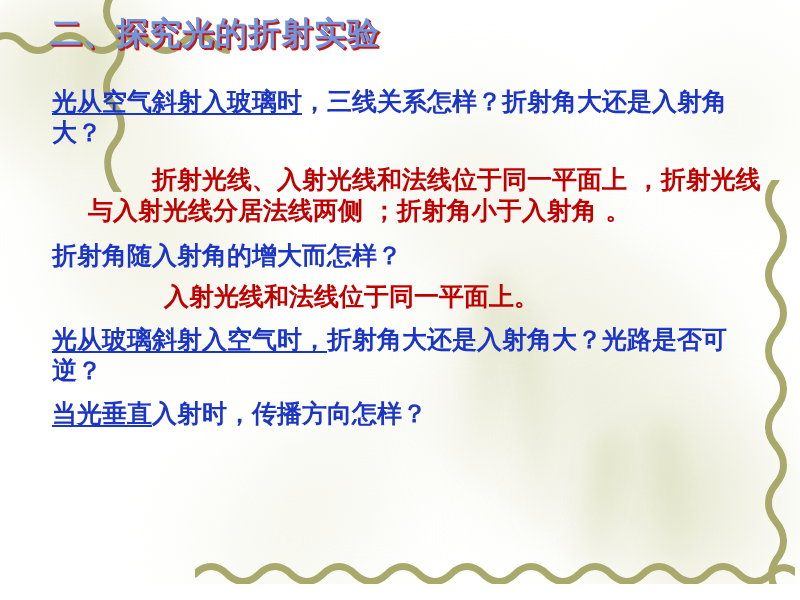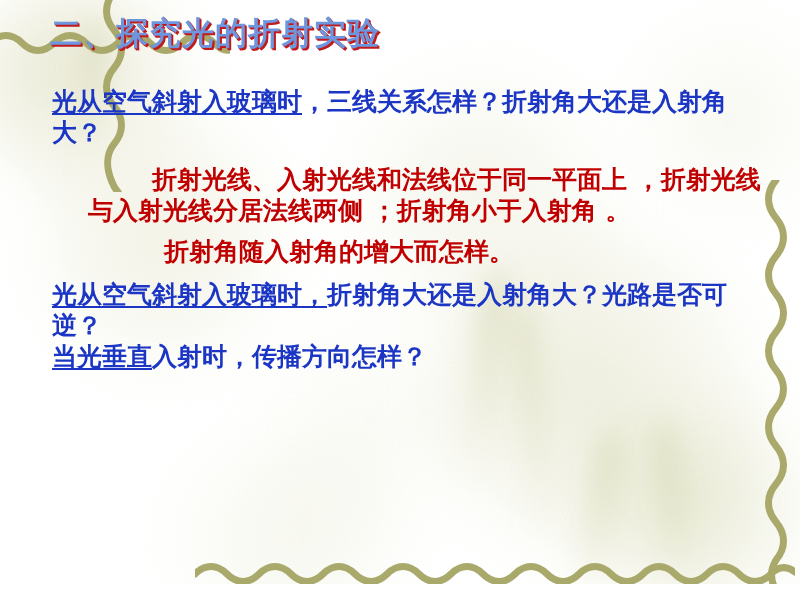--- a/index.html
+++ b/index.html
@@ -111,21 +111,21 @@
     margin: 0;
   }
   .u { text-decoration: underline; text-underline-offset: 3px; }
 
   .q1 { margin-top: 0px; }
   .a1 { margin-top: 16px; padding-left: 36px; text-indent: 64px; }
   .q2 { margin-top: 14px; }
   .a2 { margin-top: 10px; text-indent: 112px; }
   .q3 { margin-top: 12px; }
   .a3 { margin-top: 10px; text-indent: 112px; }
-  .q4 { margin-top: 0; }
+  .q4 { margin-top: 12px; }
   .a4 { margin-top: 2px; text-indent: 128px; }
 </style>
 </head>
 <body>
 
 <div id="slide">
 
   <div class="bg-wash">
     <div class="blob b1"></div>
     <div class="blob b2"></div>
@@ -171,23 +171,24 @@
   </svg>
 
   <div class="title">二、探究光的折射实验</div>
 
   <div class="body-block">
 
     <p class="qa-line question q1"><span class="u">光从空气斜射入玻璃时</span><span>，三线关系怎样？折射角大还是入射角大？</span></p>
 
     <p class="qa-line answer a1">折射光线、入射光线和法线位于同一平面上 ，折射光线与入射光线分居法线两侧 ；折射角小于入射角 。</p>
 
+    <p class="qa-line question q2">折射角随入射角的增大而怎样？</p>
 
-    <p class="qa-line answer a2">折射角随入射角的增大而怎样。</p>
+    <p class="qa-line answer a2">入射光线和法线位于同一平面上。</p>
 
-    <p class="qa-line question q3"><span class="u">光从空气斜射入玻璃时，</span><span>折射角大还是入射角大？光路是否可逆？</span></p>
+    <p class="qa-line question q3"><span class="u">光从玻璃斜射入空气时，</span><span>折射角大还是入射角大？光路是否可逆？</span></p>
 
 
     <p class="qa-line question q4"><span class="u">当光垂直</span><span>入射时，传播方向怎样？</span></p>
 
 
   </div>
 </div>
 
 </body></html>

